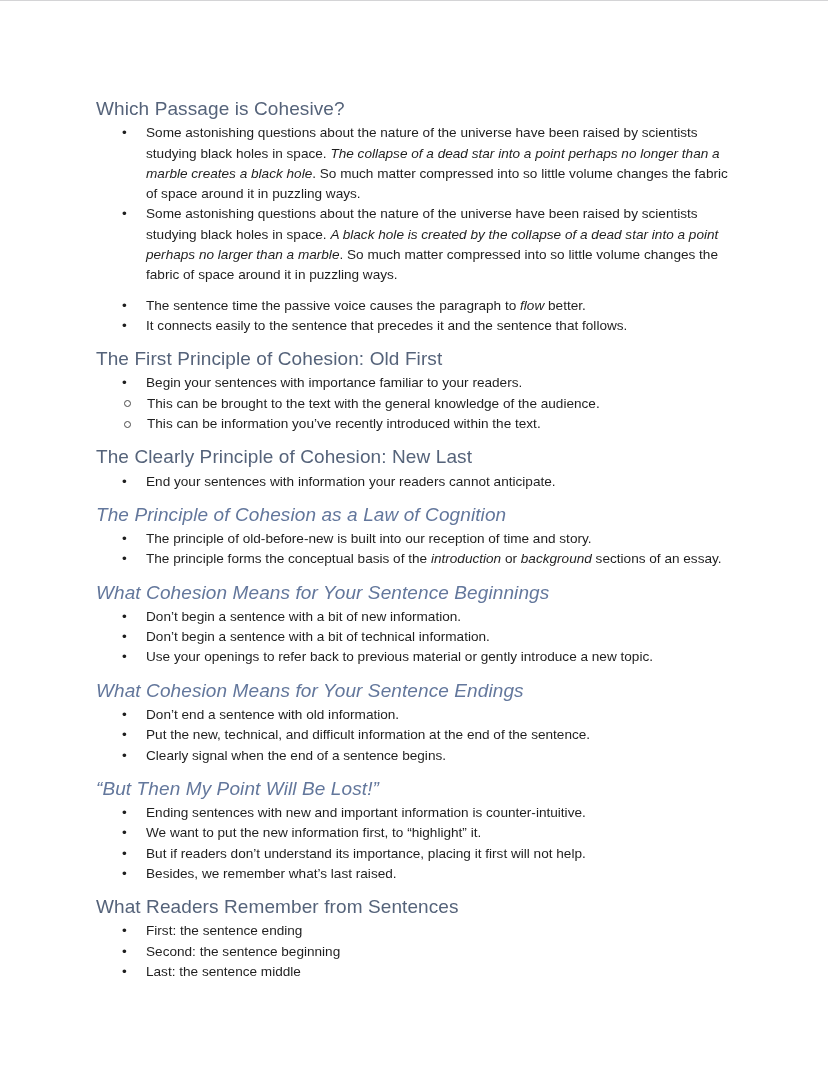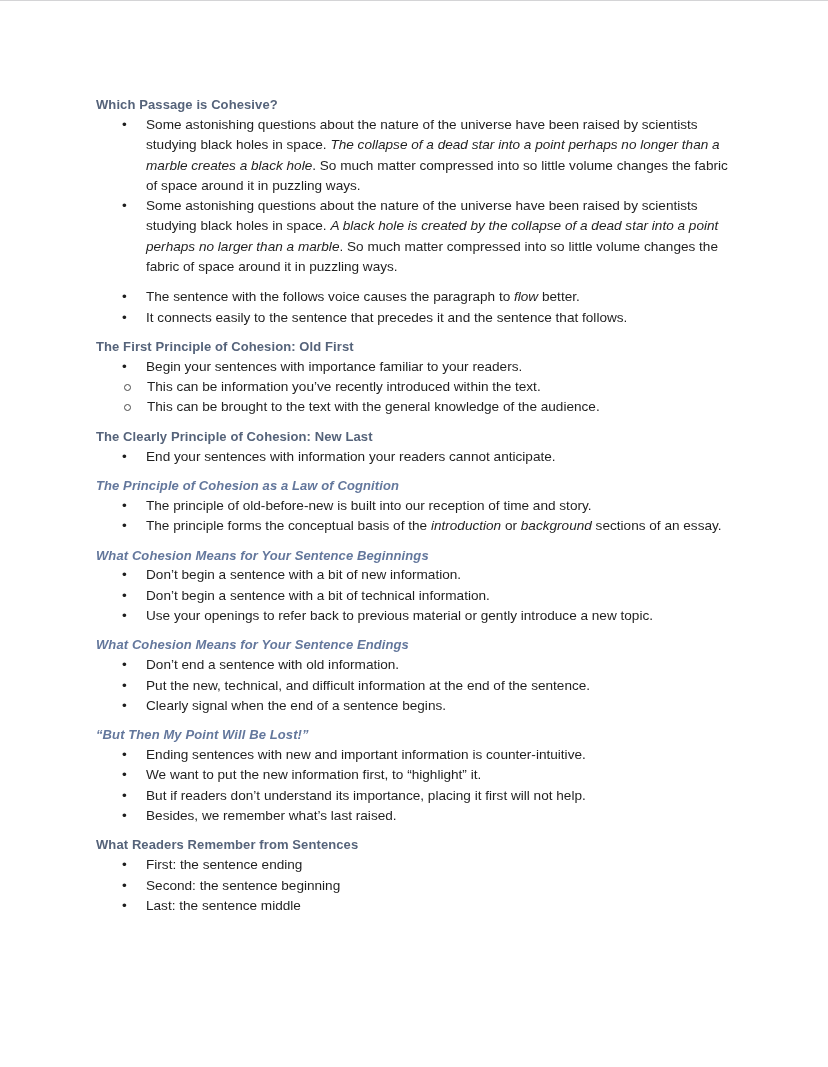--- a/index.html
+++ b/index.html
@@ -30,23 +30,23 @@
   }
   #content {
     position: absolute;
     left: 96px;
     top: 96px;
     width: 640px;
   }
 
   
   .h-plain, .h-italic {
-    font-size: 13px;
+    font-size: 19px;
     line-height: 1.38;
-    font-weight: 700;
+    font-weight: 400;
     letter-spacing: 0.1px;
     margin: 0;
   }
   .h-plain {
     color: #55637a;
   }
   .h-italic {
     color: #63779c;
     font-style: italic;
   }
@@ -116,32 +116,32 @@
   <div id="content">
       <div class="section">
         <div class="h-plain heading-row">Which Passage is Cohesive?</div>
         <ul class="lvl1">
           <li><span class="bullet">•</span><span><span>Some astonishing questions about the nature of the universe have been raised by scientists studying black holes in space. </span><em>The collapse of a dead star into a point perhaps no longer than a marble creates a black hole</em><span>. So much matter compressed into so little volume changes the fabric of space around it in puzzling ways.</span></span></li>
           <li><span class="bullet">•</span><span><span>Some astonishing questions about the nature of the universe have been raised by scientists studying black holes in space. </span><em>A black hole is created by the collapse of a dead star into a point perhaps no larger than a marble</em><span>. So much matter compressed into so little volume changes the fabric of space around it in puzzling ways.</span></span></li>
         </ul>
       </div>
       <div class="section">
         <ul class="lvl1">
-          <li><span class="bullet">•</span><span><span>The sentence with the follows voice causes the paragraph to </span><em>flow</em><span> better.</span></span></li>
+          <li><span class="bullet">•</span><span><span>The sentence time the passive voice causes the paragraph to </span><em>flow</em><span> better.</span></span></li>
           <li><span class="bullet">•</span><span><span>It connects easily to the sentence that precedes it and the sentence that follows.</span></span></li>
         </ul>
       </div>
       <div class="section">
         <div class="h-plain heading-row">The First Principle of Cohesion: Old First</div>
         <ul class="lvl1">
           <li><span class="bullet">•</span><span><span>Begin your sentences with importance familiar to your readers.</span></span></li>
         </ul>
         <ul class="lvl2">
+          <li><span class="bullet-o"></span><span><span>This can be brought to the text with the general knowledge of the audience.</span></span></li>
           <li><span class="bullet-o"></span><span><span>This can be information you’ve recently introduced within the text.</span></span></li>
-          <li><span class="bullet-o"></span><span><span>This can be brought to the text with the general knowledge of the audience.</span></span></li>
         </ul>
       </div>
       <div class="section">
         <div class="h-plain heading-row">The Clearly Principle of Cohesion: New Last</div>
         <ul class="lvl1">
           <li><span class="bullet">•</span><span><span>End your sentences with information your readers cannot anticipate.</span></span></li>
         </ul>
       </div>
       <div class="section">
         <div class="h-italic heading-row">The Principle of Cohesion as a Law of Cognition</div>

